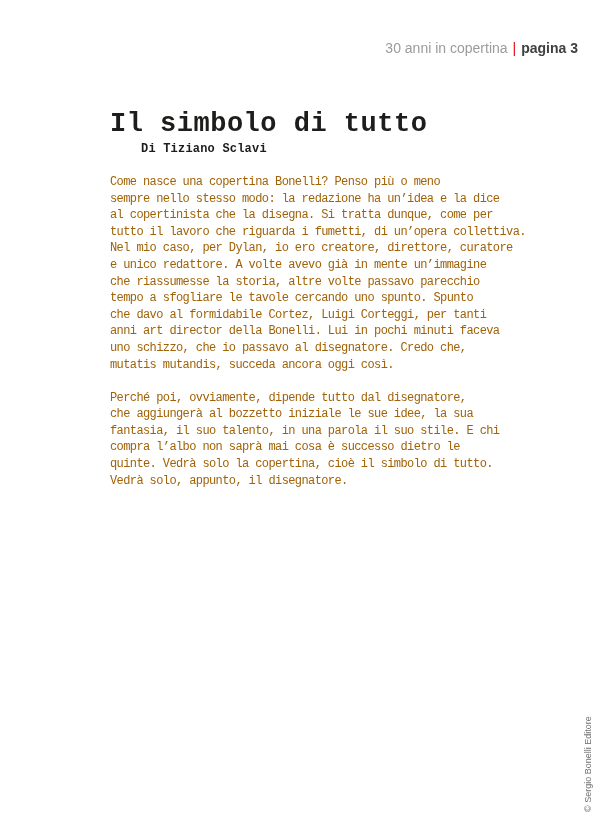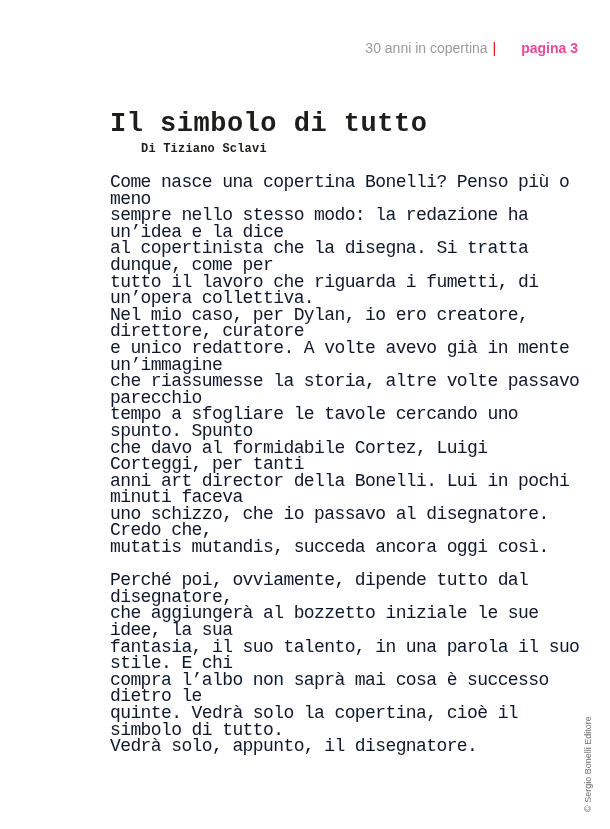--- a/index.html
+++ b/index.html
@@ -29,23 +29,22 @@
   .header .crumb {
     color: #9b9b9b;
     font-weight: 400;
   }
   .header .sep {
     color: #e30613;
     font-weight: 400;
     margin: 0 5px;
   }
   .header .pagenum {
-    color: #ec4899;
+    color: #404040;
     font-weight: 700;
-    margin-left: 20px;
   }
 
   
   .article {
     position: absolute;
     left: 110px;
     top: 108px;
     width: 470px;
   }
   .article h1 {
@@ -67,24 +66,24 @@
     color: #1d1d1b;
     padding-left: 31px;
   }
   .article .body {
     margin-top: 18px;
   }
   .article .body p {
     margin: 0 0 16.5px 0;
     font-family: "Liberation Mono", monospace;
     font-weight: 400;
-    font-size: 18px;
+    font-size: 12px;
     line-height: 16.6px;
     letter-spacing: -0.6px;
-    color: #0f172a;
+    color: #a16207;
     white-space: pre-line;
   }
   .article .body p:last-child {
     margin-bottom: 0;
   }
 
   
   .copyright {
     position: absolute;
     left: 583px;

